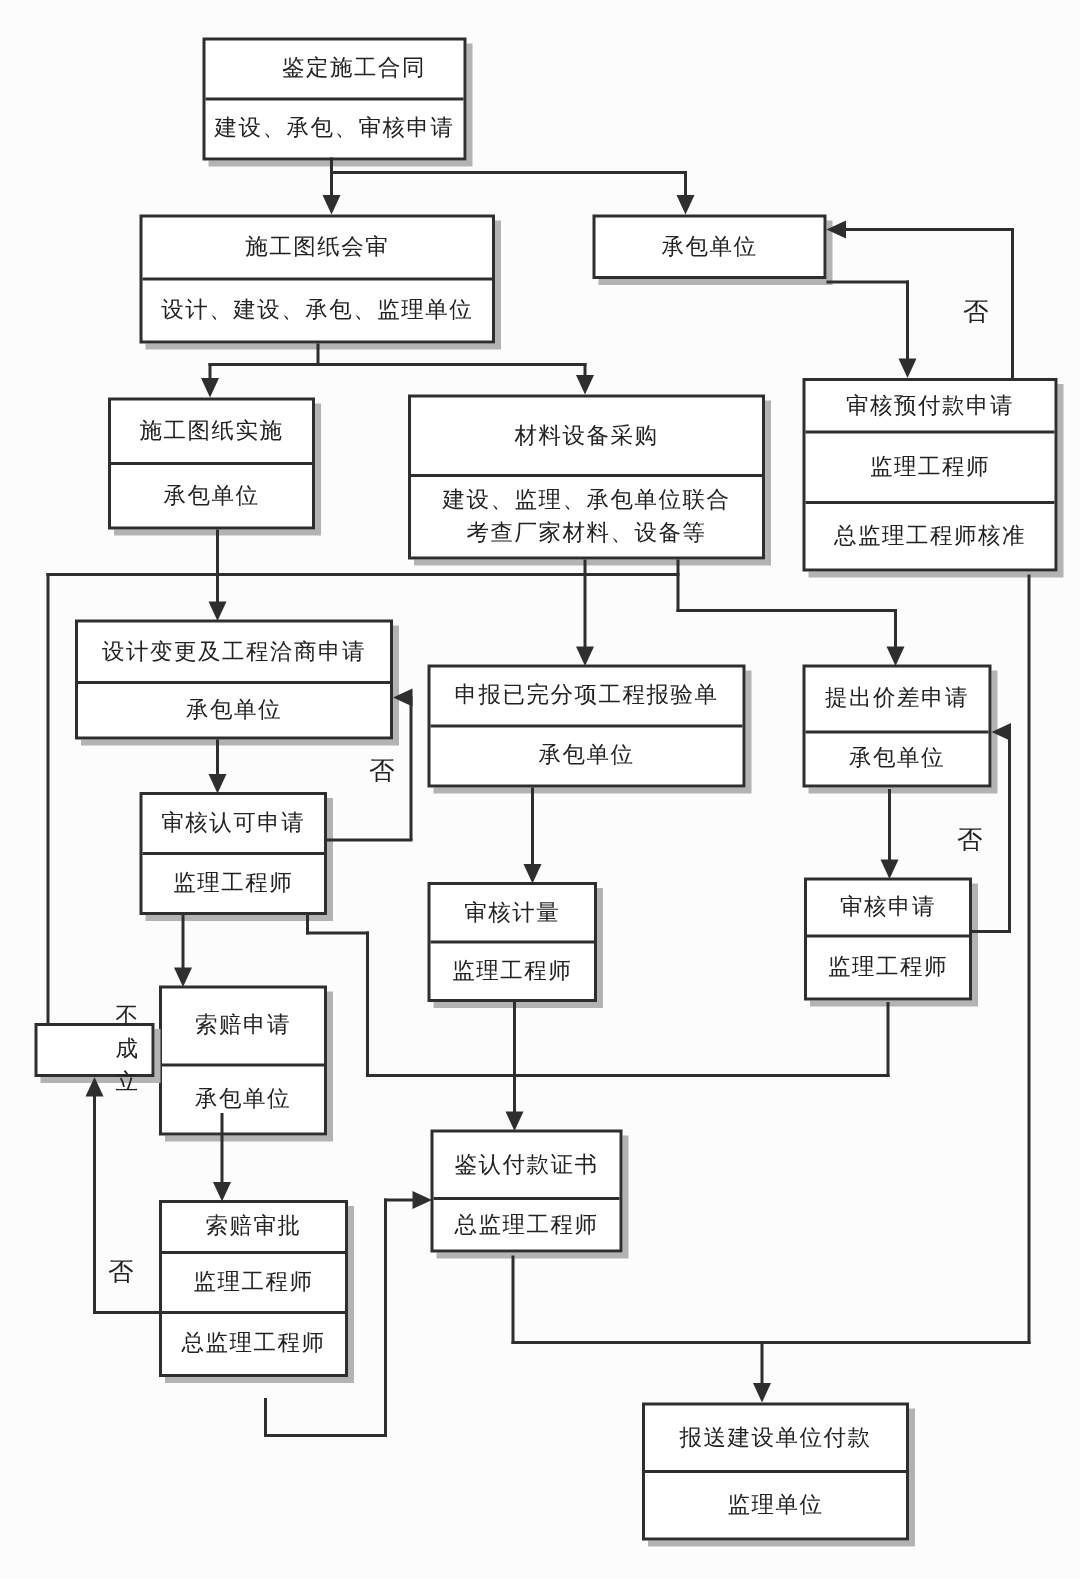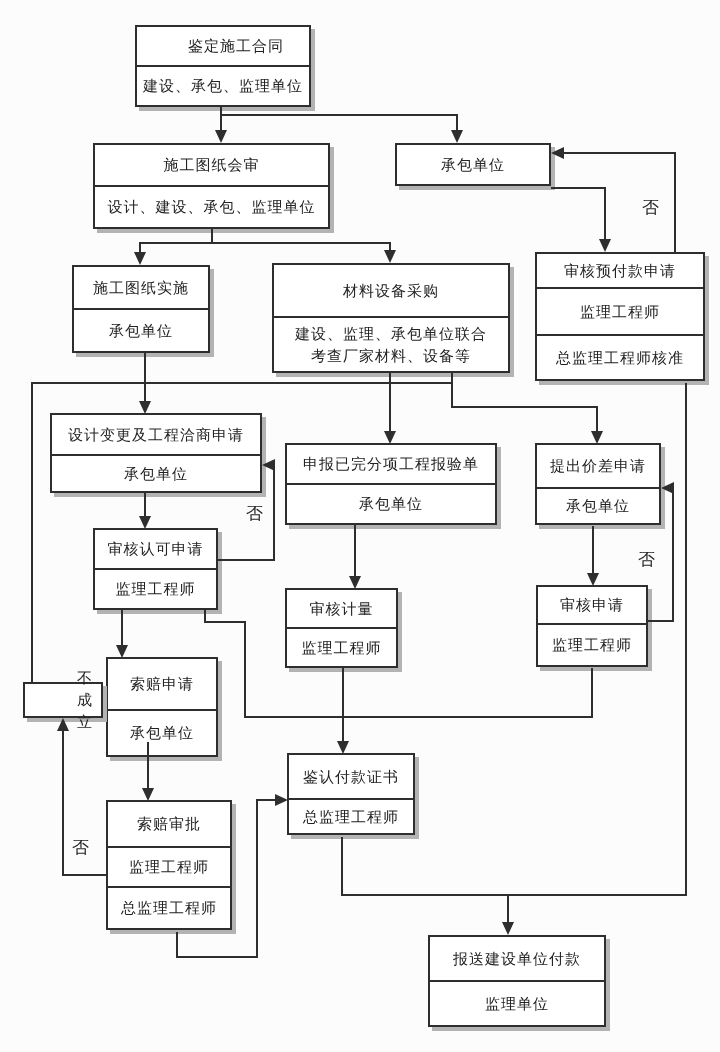--- a/index.html
+++ b/index.html
@@ -30,21 +30,21 @@
   .arr.right{border-top:6px solid transparent;border-bottom:6px solid transparent;border-left:13px solid #2e2e2e;}
   .no-label{position:absolute;font-size:17px;color:#222;letter-spacing:1px;}
 </style>
 </head>
 <body>
 
 <div class="canvas">
 
   <div class="box" style="left:135px;top:25px;width:176px;">
     <div class="cell" style="height:38px;padding-left:32px;">鉴定施工合同</div>
-    <div class="cell" style="height:38px;">建设、承包、监理单位</div>
+    <div class="cell" style="height:38px;">建设、承包、审核申请</div>
   </div>
 
   <div class="box" style="left:93px;top:143px;width:237px;">
     <div class="cell" style="height:40px;">施工图纸会审</div>
     <div class="cell" style="height:40px;">设计、建设、承包、监理单位</div>
   </div>
 
   <div class="box" style="left:395px;top:143px;width:156px;">
     <div class="cell" style="height:39px;">承包单位</div>
   </div>
@@ -99,21 +99,21 @@
   <div class="box" style="left:106px;top:657px;width:112px;">
     <div class="cell" style="height:50px;">索赔申请</div>
     <div class="cell" style="height:44px;">承包单位</div>
   </div>
 
   <div class="box" style="left:23px;top:682px;width:80px;padding-left:44px;">
     <div class="cell" style="height:32px;">不成立</div>
   </div>
 
   <div class="box" style="left:106px;top:800px;width:126px;">
-    <div class="cell" style="height:44px;">索赔审批</div>
+    <div class="cell" style="height:32px;">索赔审批</div>
     <div class="cell" style="height:38px;">监理工程师</div>
     <div class="cell" style="height:40px;">总监理工程师</div>
   </div>
 
   <div class="box" style="left:287px;top:753px;width:128px;">
     <div class="cell" style="height:43px;">鉴认付款证书</div>
     <div class="cell" style="height:33px;">总监理工程师</div>
   </div>
 
   <div class="box" style="left:428px;top:935px;width:178px;">

